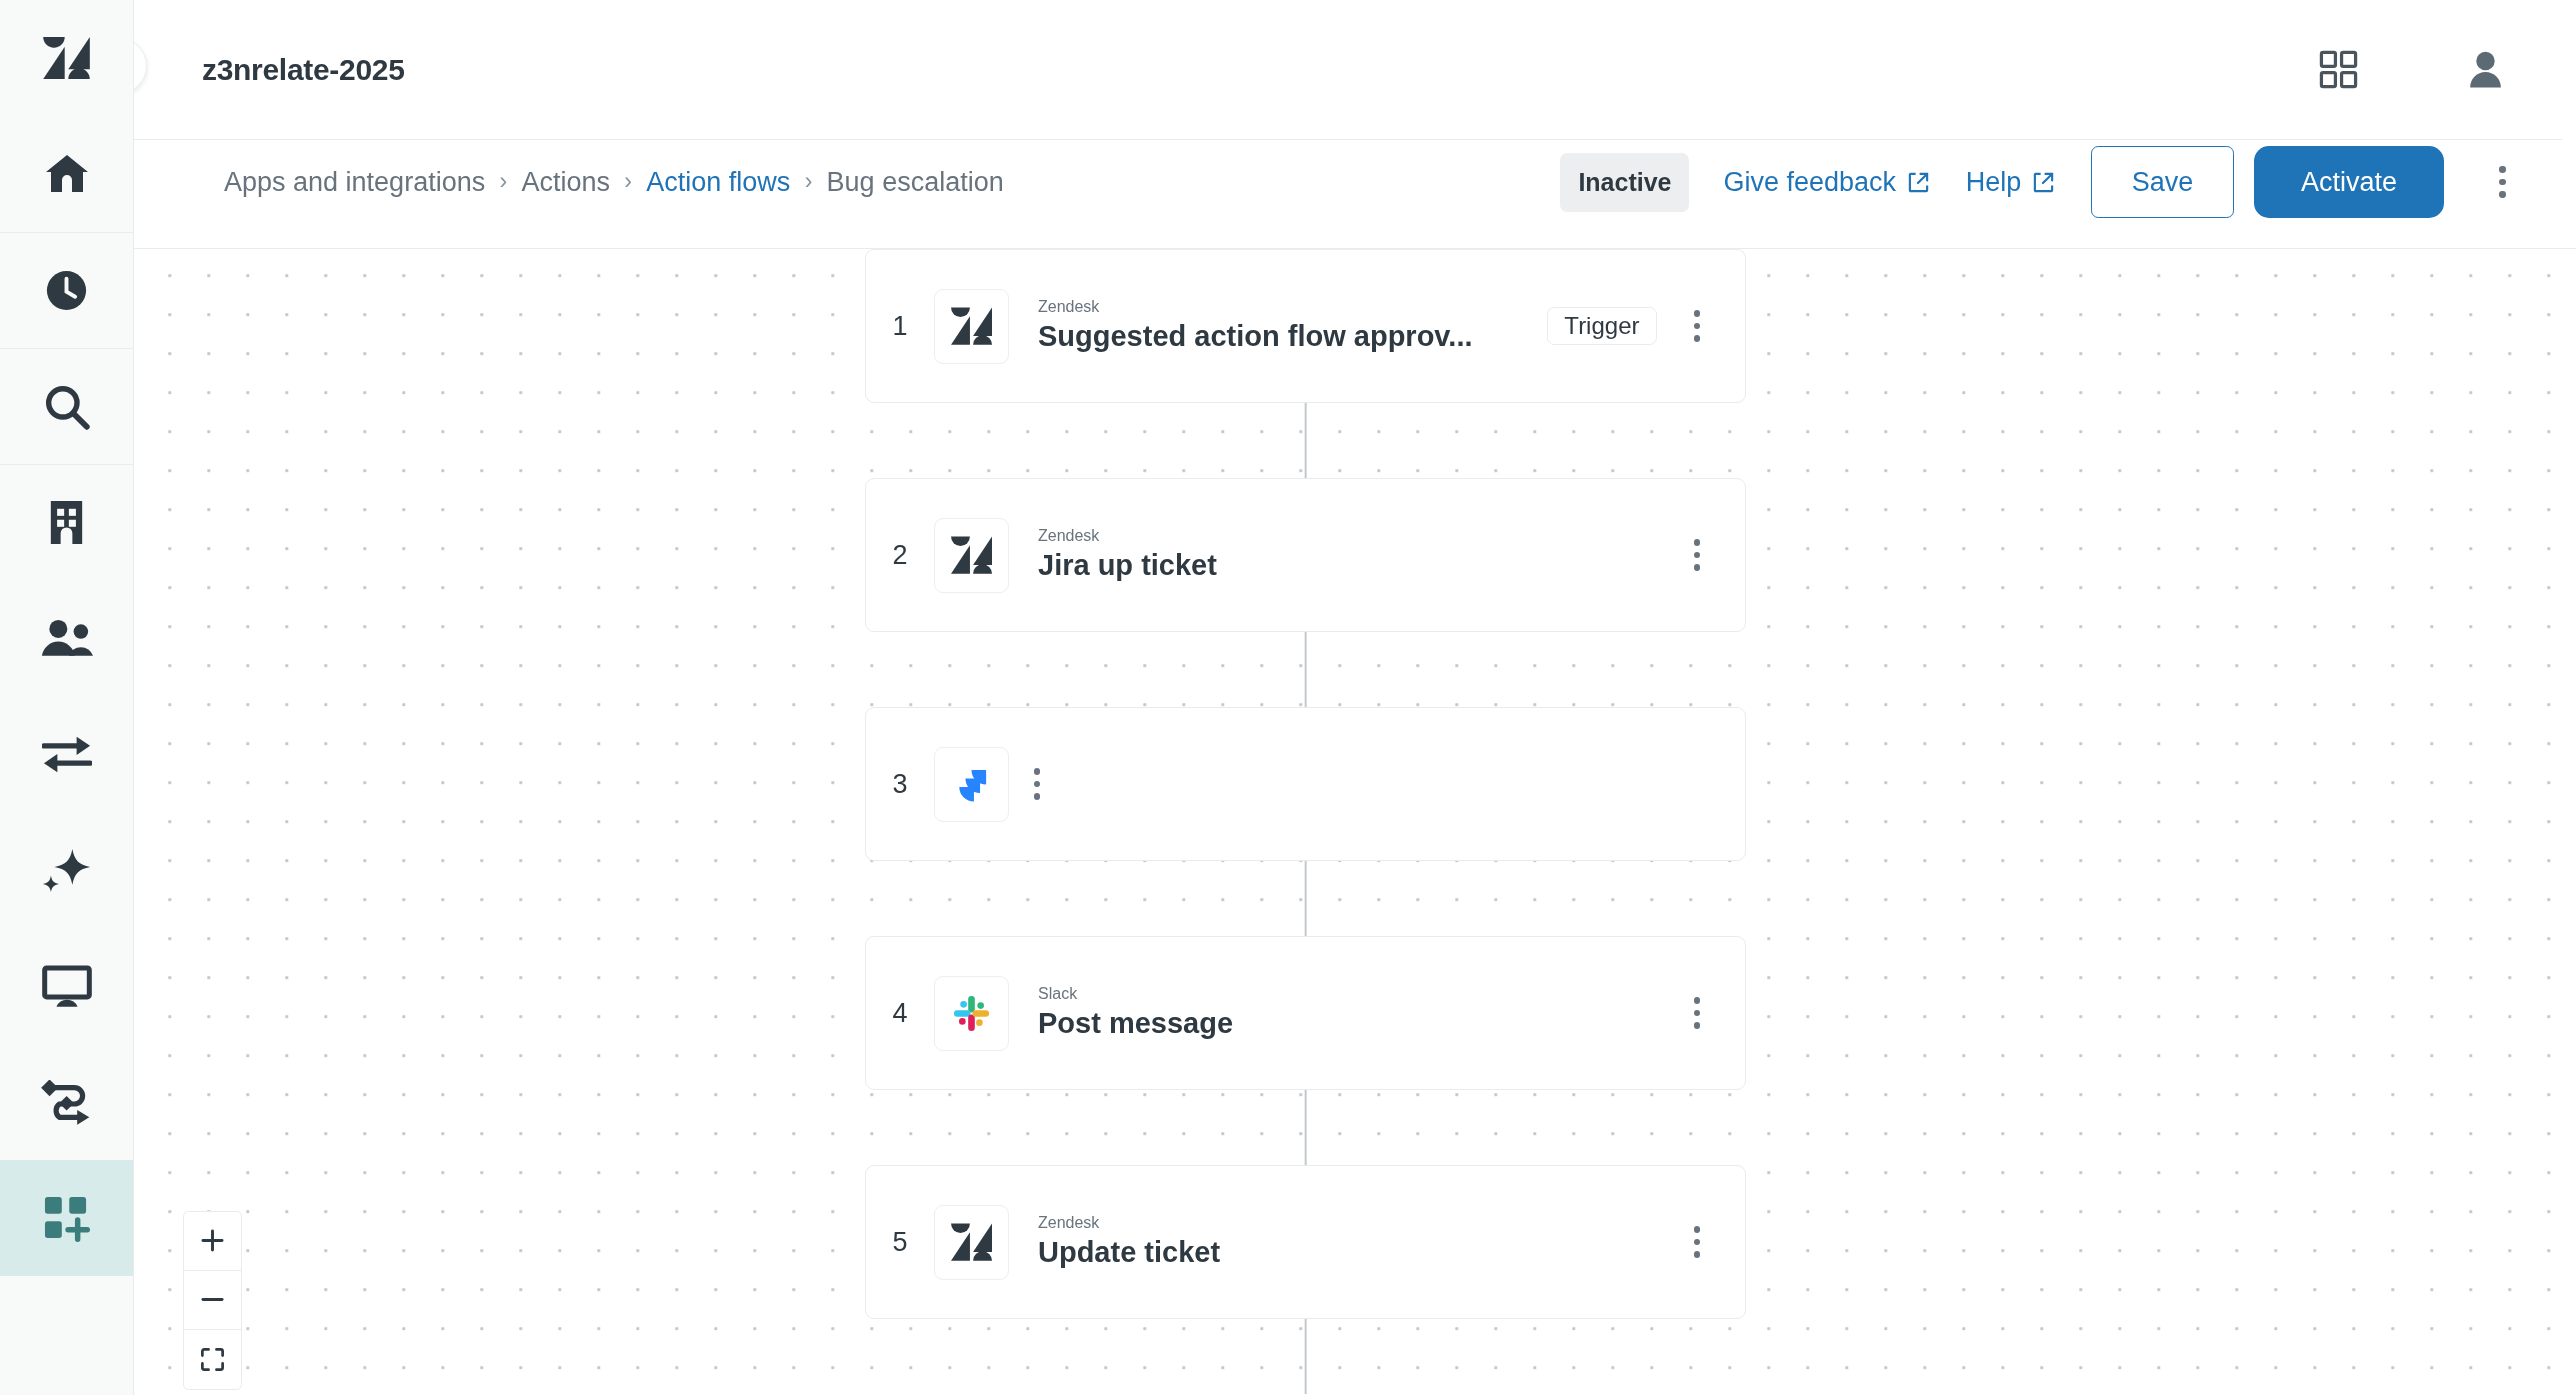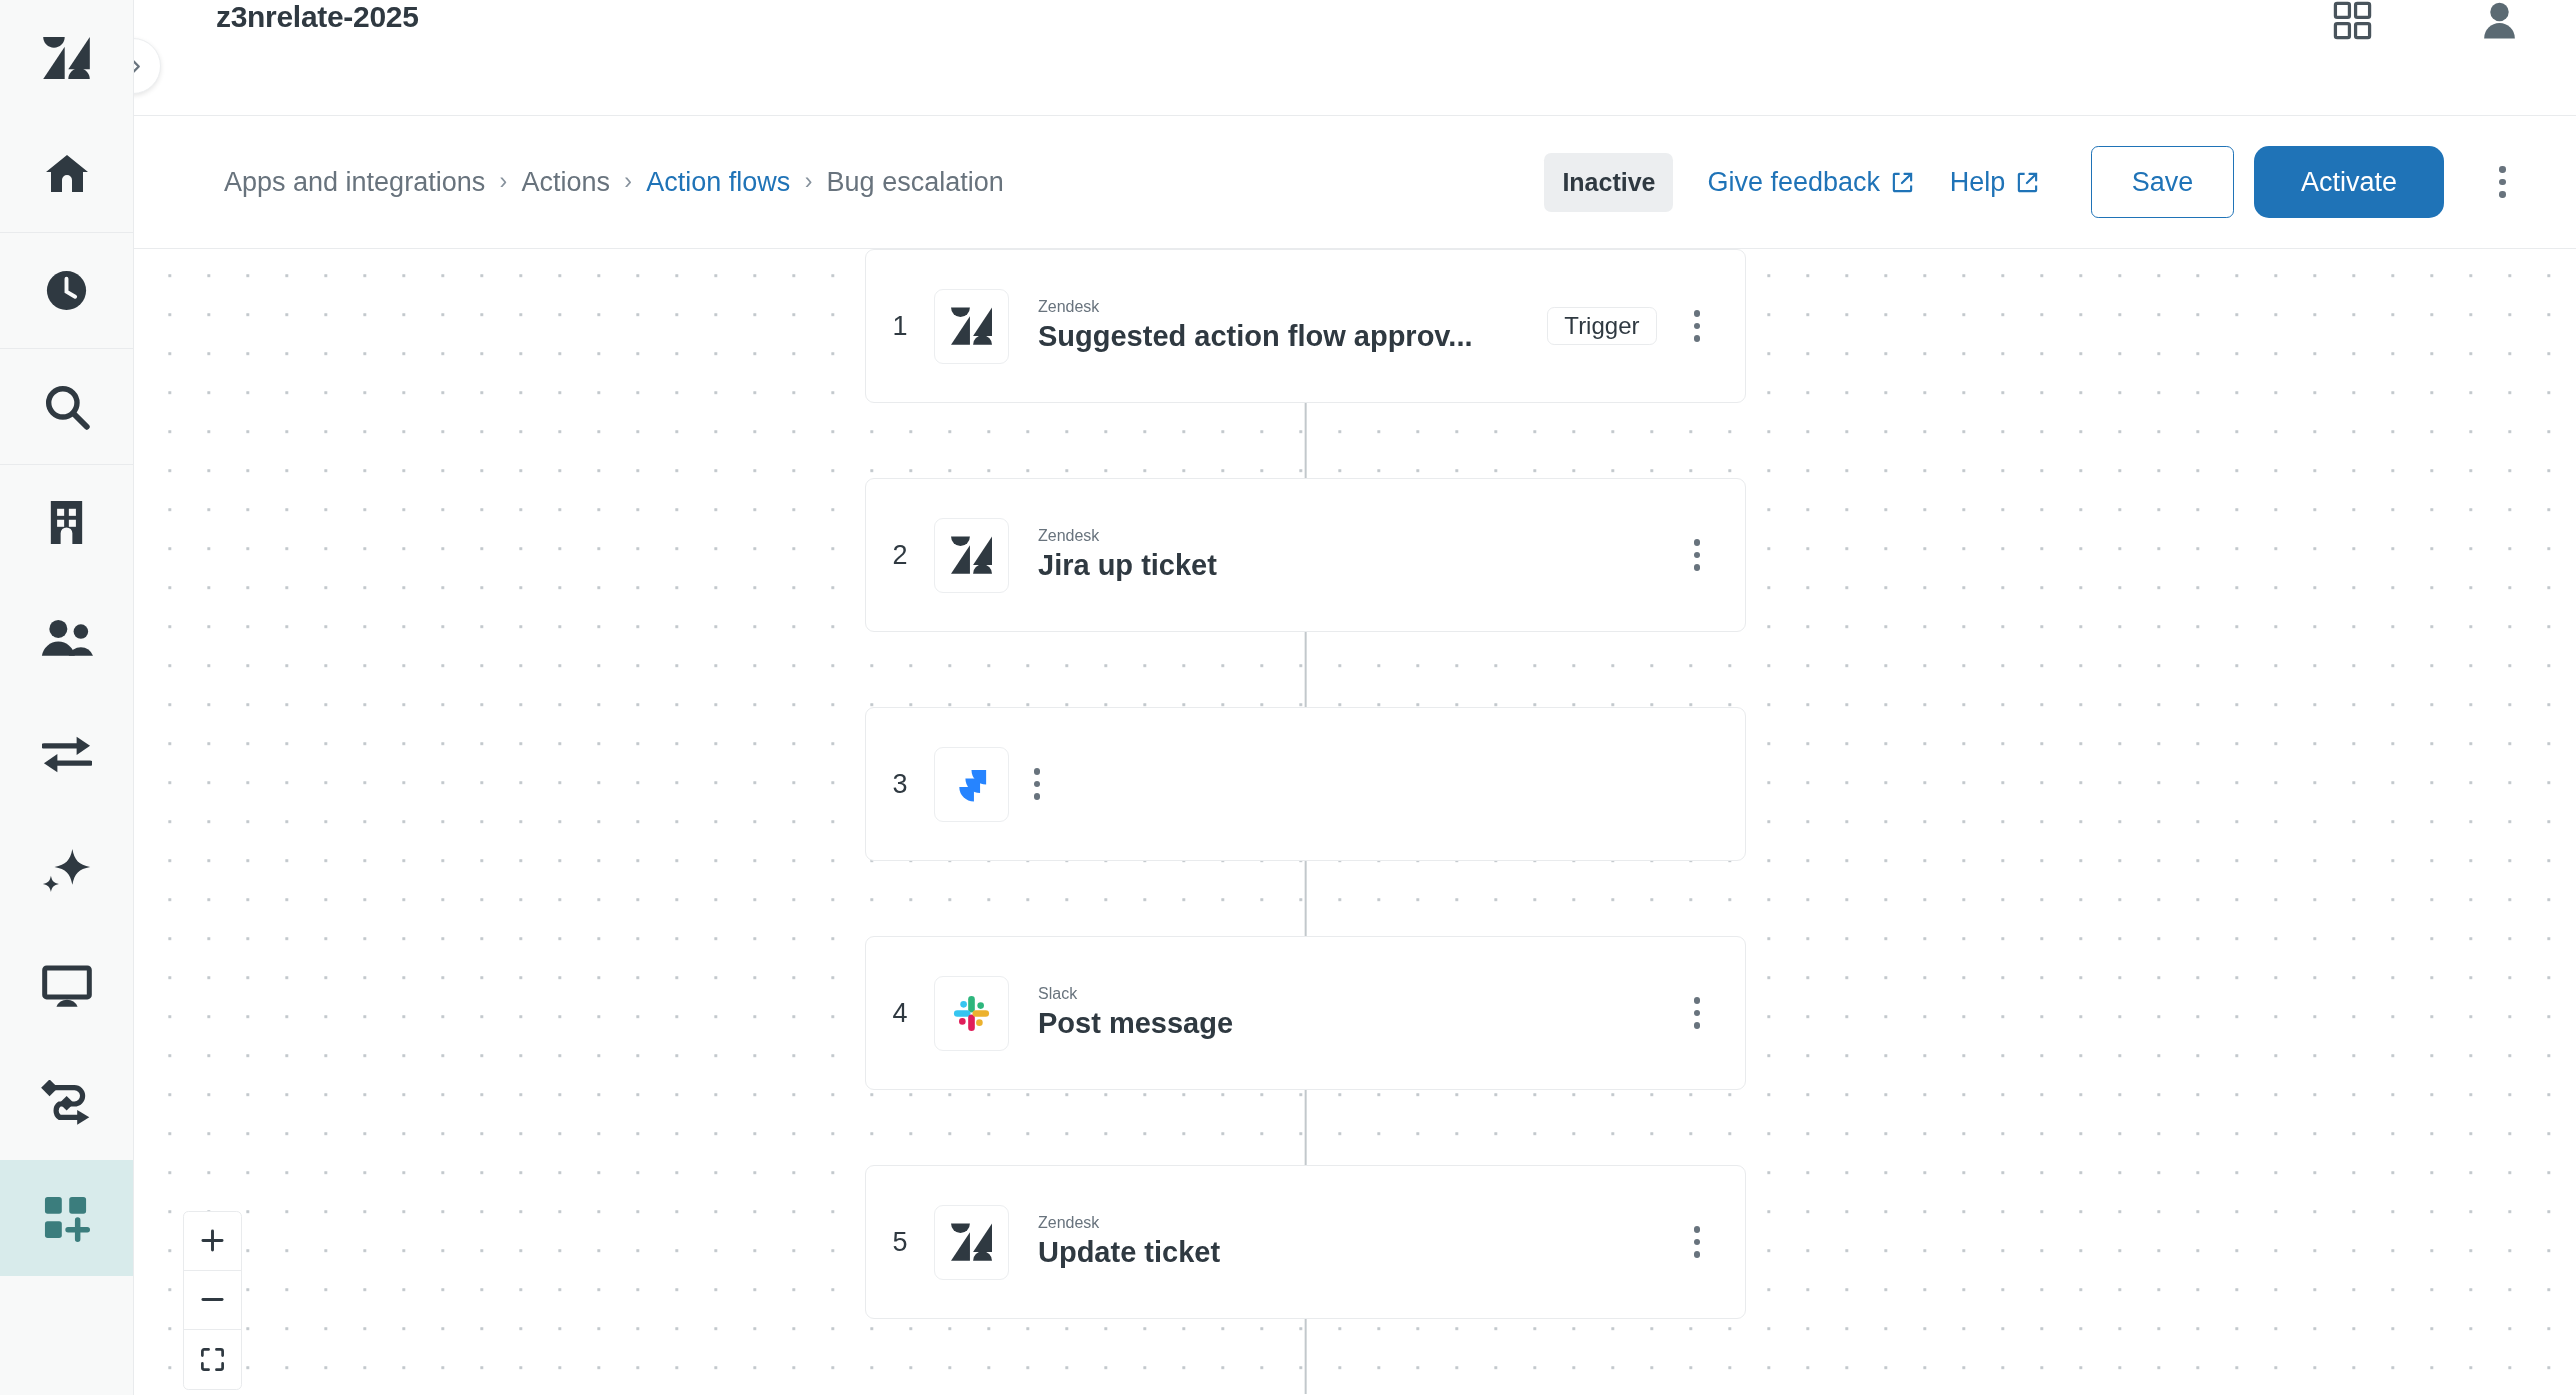--- a/index.html
+++ b/index.html
@@ -27,23 +27,23 @@
     height:116px; flex:0 0 auto;
     display:flex; align-items:center; justify-content:center;
     cursor:pointer; position:relative;
   }
   .rail-item.sep-top { border-top:1.8px solid #e9ebed; }
   .rail-item.active { background:#d8ebeb; }
   .rail-spacer { flex:1 1 auto; }
 
   
   #topbar {
-    position:absolute; left:134px; top:0; width:2442px; height:116px;
+    position:absolute; left:120px; top:0; width:2442px; height:140px;
     background:#fff; border-bottom:1.8px solid #e9ebed;
-    display:flex; align-items:flex-start;
+    display:flex; align-items:center;
     z-index:20;
   }
   #collapse-btn {
     position:absolute; left:-29px; top:38px;
     width:56px; height:56px; border-radius:50%;
     background:#fff; border:0.9px solid #eceef0;
     box-shadow:0 1.8px 5.4px rgba(0,0,0,0.10);
     display:flex; align-items:center; justify-content:center;
     cursor:pointer; z-index:40;
   }
@@ -84,21 +84,20 @@
   .link-ext {
     color:#1f73b7; font-size:27px; cursor:pointer;
     display:flex; align-items:center; gap:10.7px; margin-right:36px;
     white-space:nowrap;
   }
   #btn-save {
     height:72px; padding:12px 36px; min-width:143px;
     border:1.8px solid #1f73b7; border-radius:7.2px;
     background:#fff; color:#1f73b7;
     font-size:27px; font-family:inherit; cursor:pointer;
-    margin-left:16px;
   }
   #btn-activate {
     height:72px; padding:0 36px; min-width:190px;
     border:none; border-radius:15px;
     background:#1f73b7; color:#fff;
     font-size:27px; font-family:inherit; cursor:pointer;
     margin-left:20px;
   }
   #kebab-top {
     margin-left:30px; width:57px; height:57px;

